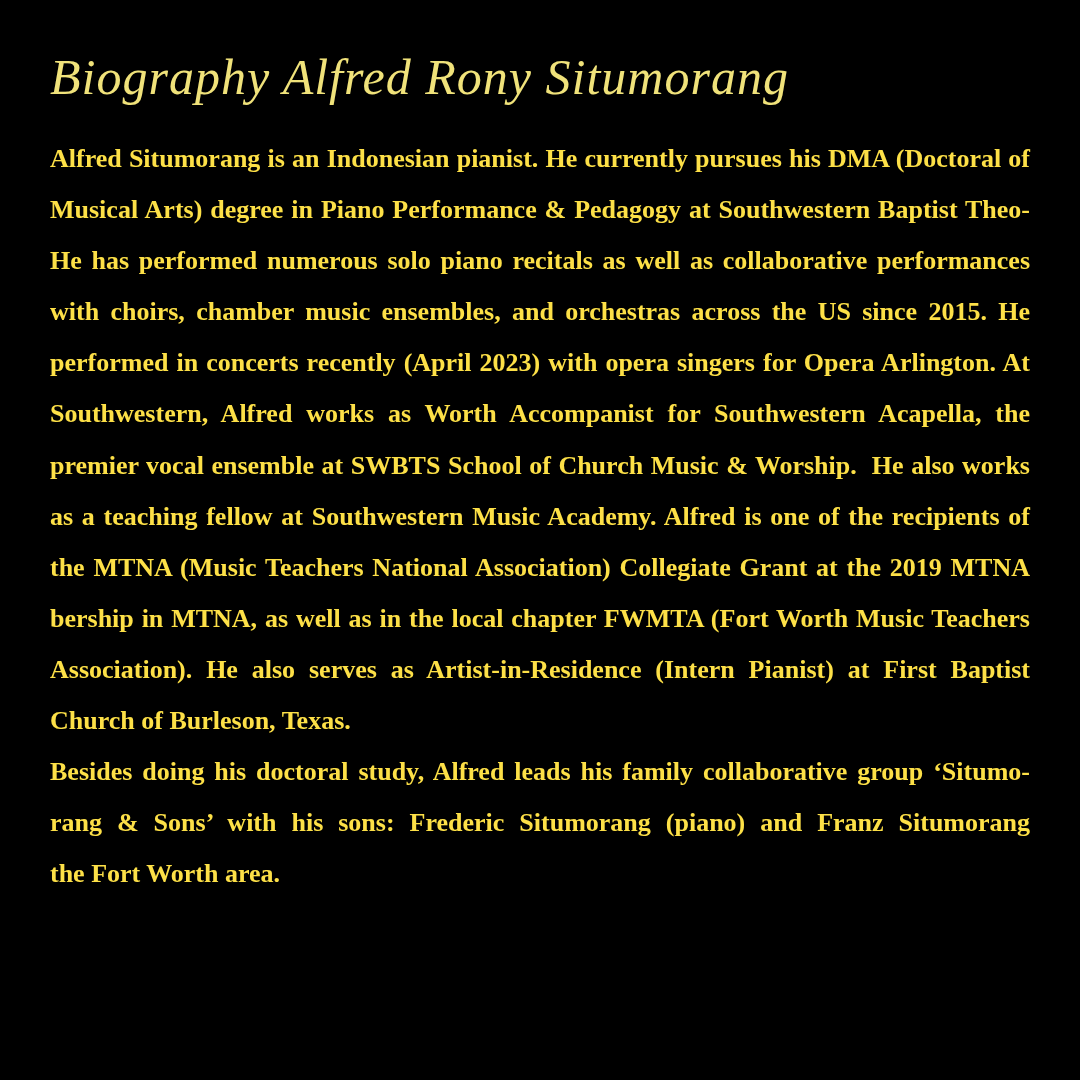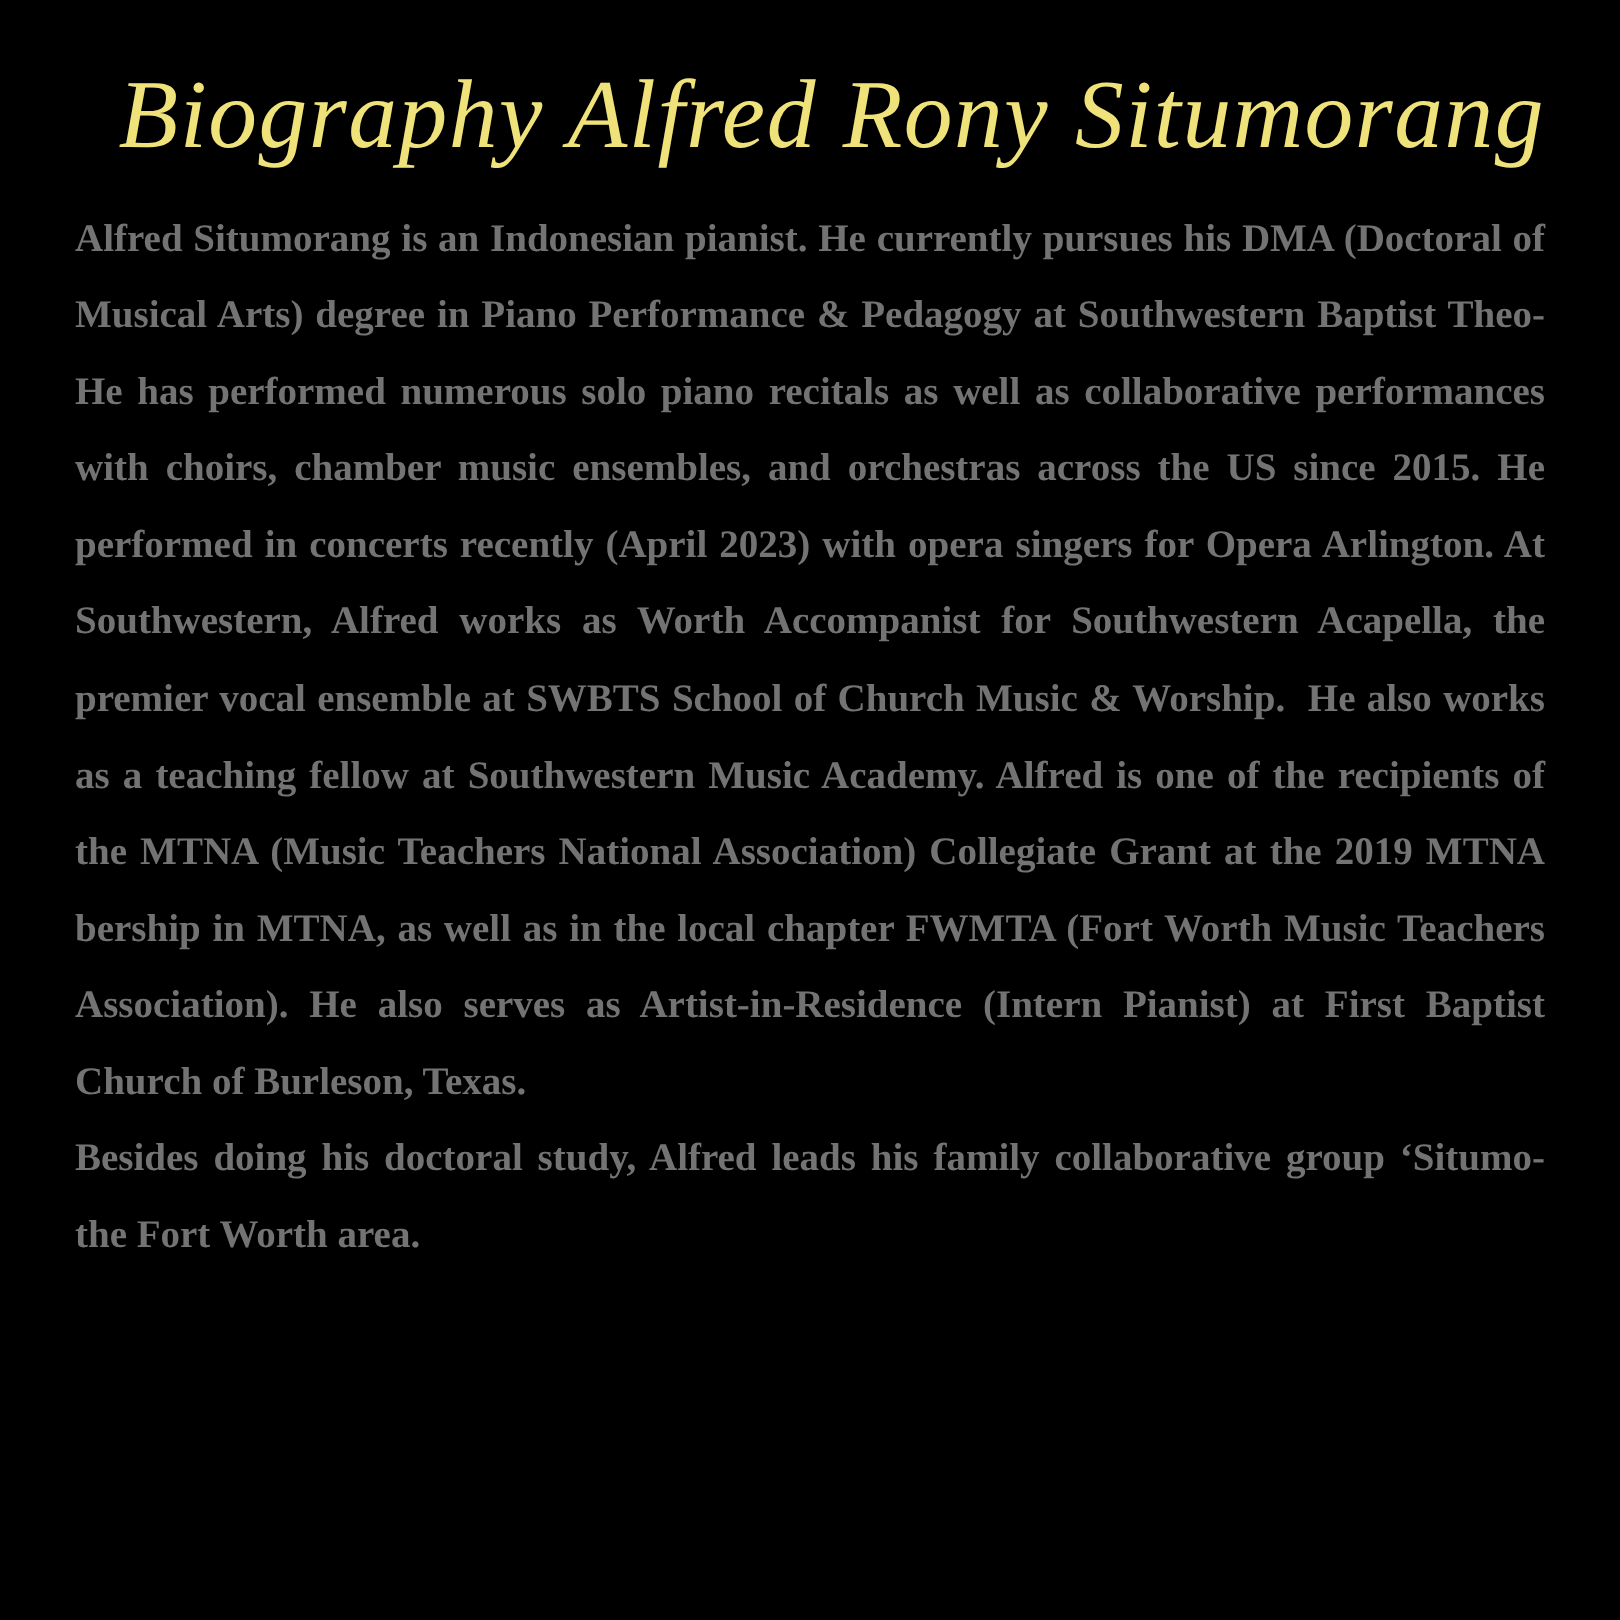--- a/index.html
+++ b/index.html
@@ -12,35 +12,35 @@
     background: #000000;
     overflow: hidden;
   }
   .page {
     width: 1080px;
     height: 1080px;
     background: #000000;
   }
   .title {
     margin: 46px 50px 0 50px;
-    text-align: right;
+    text-align: left;
     font-family: "Liberation Serif", serif;
     font-style: italic;
     font-weight: 400;
-    font-size: 65px;
+    font-size: 50px;
     line-height: 62px;
     color: #f0e27a;
     letter-spacing: 1px;
   }
   .bio {
     margin: 25px 50px 0 50px;
     font-family: "Liberation Serif", serif;
     font-weight: 700;
     font-size: 26px;
-    color: #737373;
+    color: #fde047;
   }
   .paragraph {
     margin: 0;
   }
   .line {
     line-height: 51.1px;
     text-align: justify;
     text-align-last: justify;
     white-space: normal;
   }
@@ -66,16 +66,17 @@
         <div class="line">Southwestern, Alfred works as Worth Accompanist for Southwestern Acapella, the</div>
         <div class="line">premier vocal ensemble at SWBTS School of Church Music &amp; Worship.&nbsp; He also works</div>
         <div class="line">as a teaching fellow at Southwestern Music Academy. Alfred is one of the recipients of</div>
         <div class="line">the MTNA (Music Teachers National Association) Collegiate Grant at the 2019 MTNA</div>
         <div class="line">bership in MTNA, as well as in the local chapter FWMTA (Fort Worth Music Teachers</div>
         <div class="line">Association). He also serves as Artist-in-Residence (Intern Pianist) at First Baptist</div>
         <div class="line last">Church of Burleson, Texas.</div>
       </div>
       <div class="paragraph">
         <div class="line">Besides doing his doctoral study, Alfred leads his family collaborative group ‘Situmo-</div>
+        <div class="line">rang &amp; Sons’ with his sons: Frederic Situmorang (piano) and Franz Situmorang</div>
         <div class="line last">the Fort Worth area.</div>
       </div>
     </div>
 </div>
 
 </body></html>

